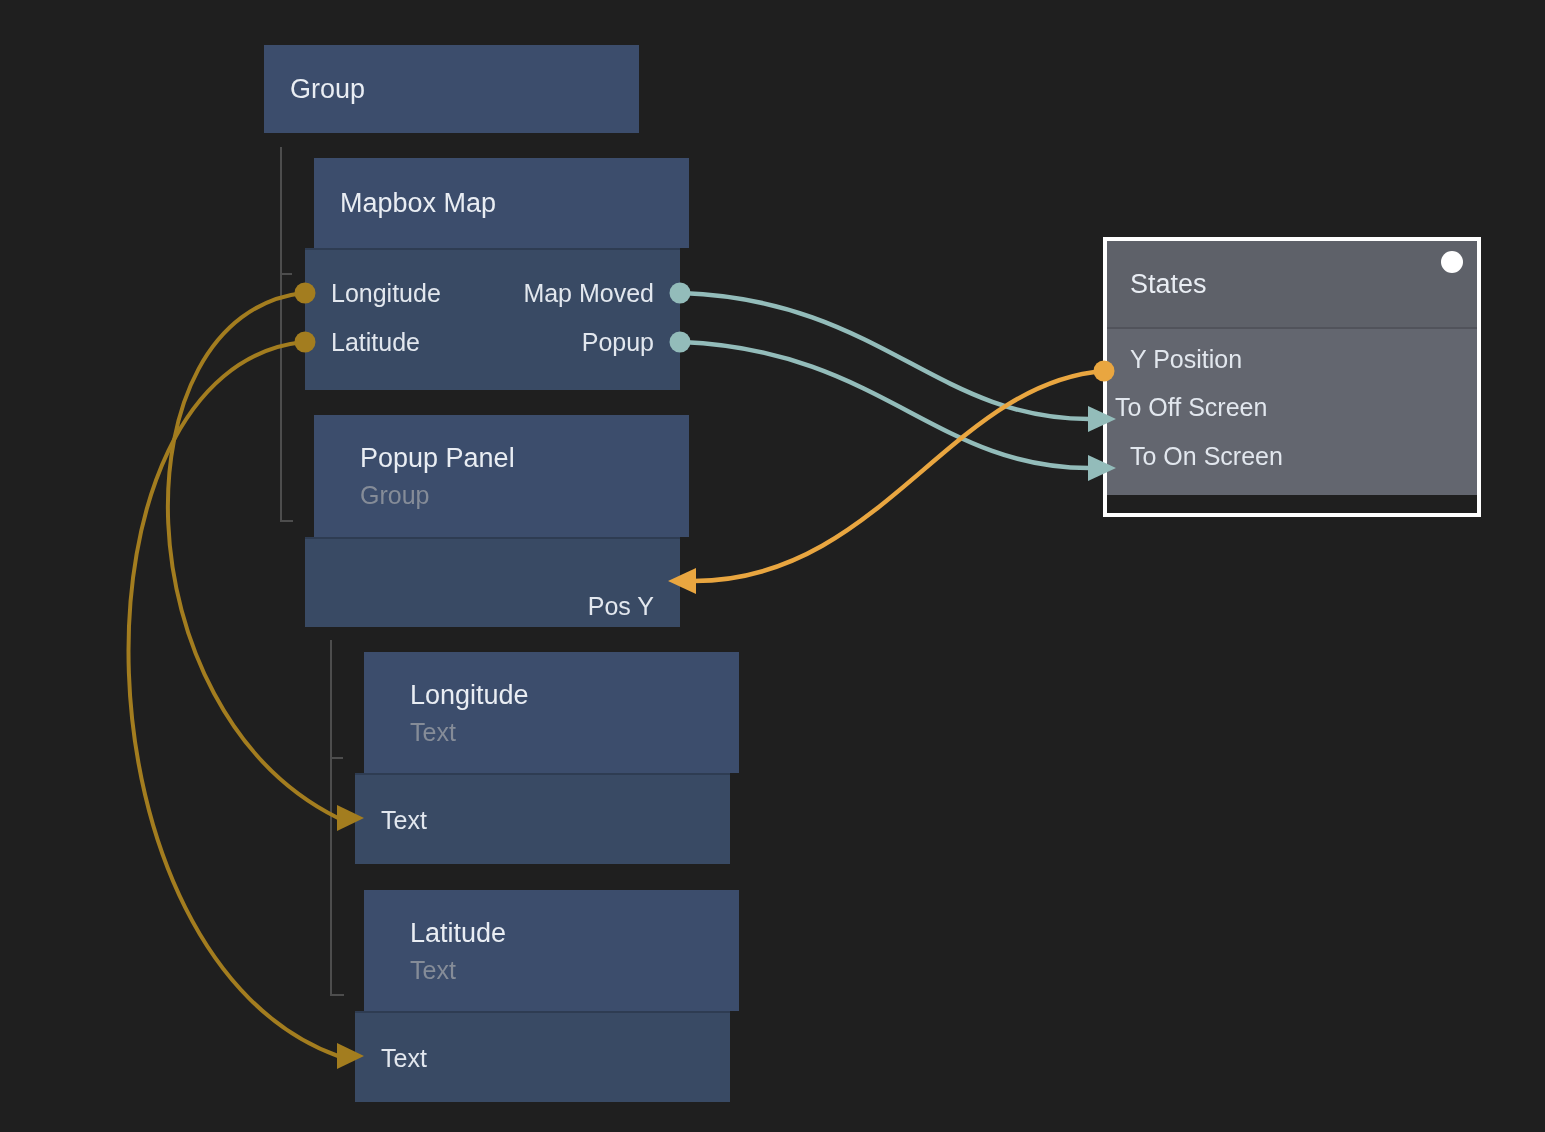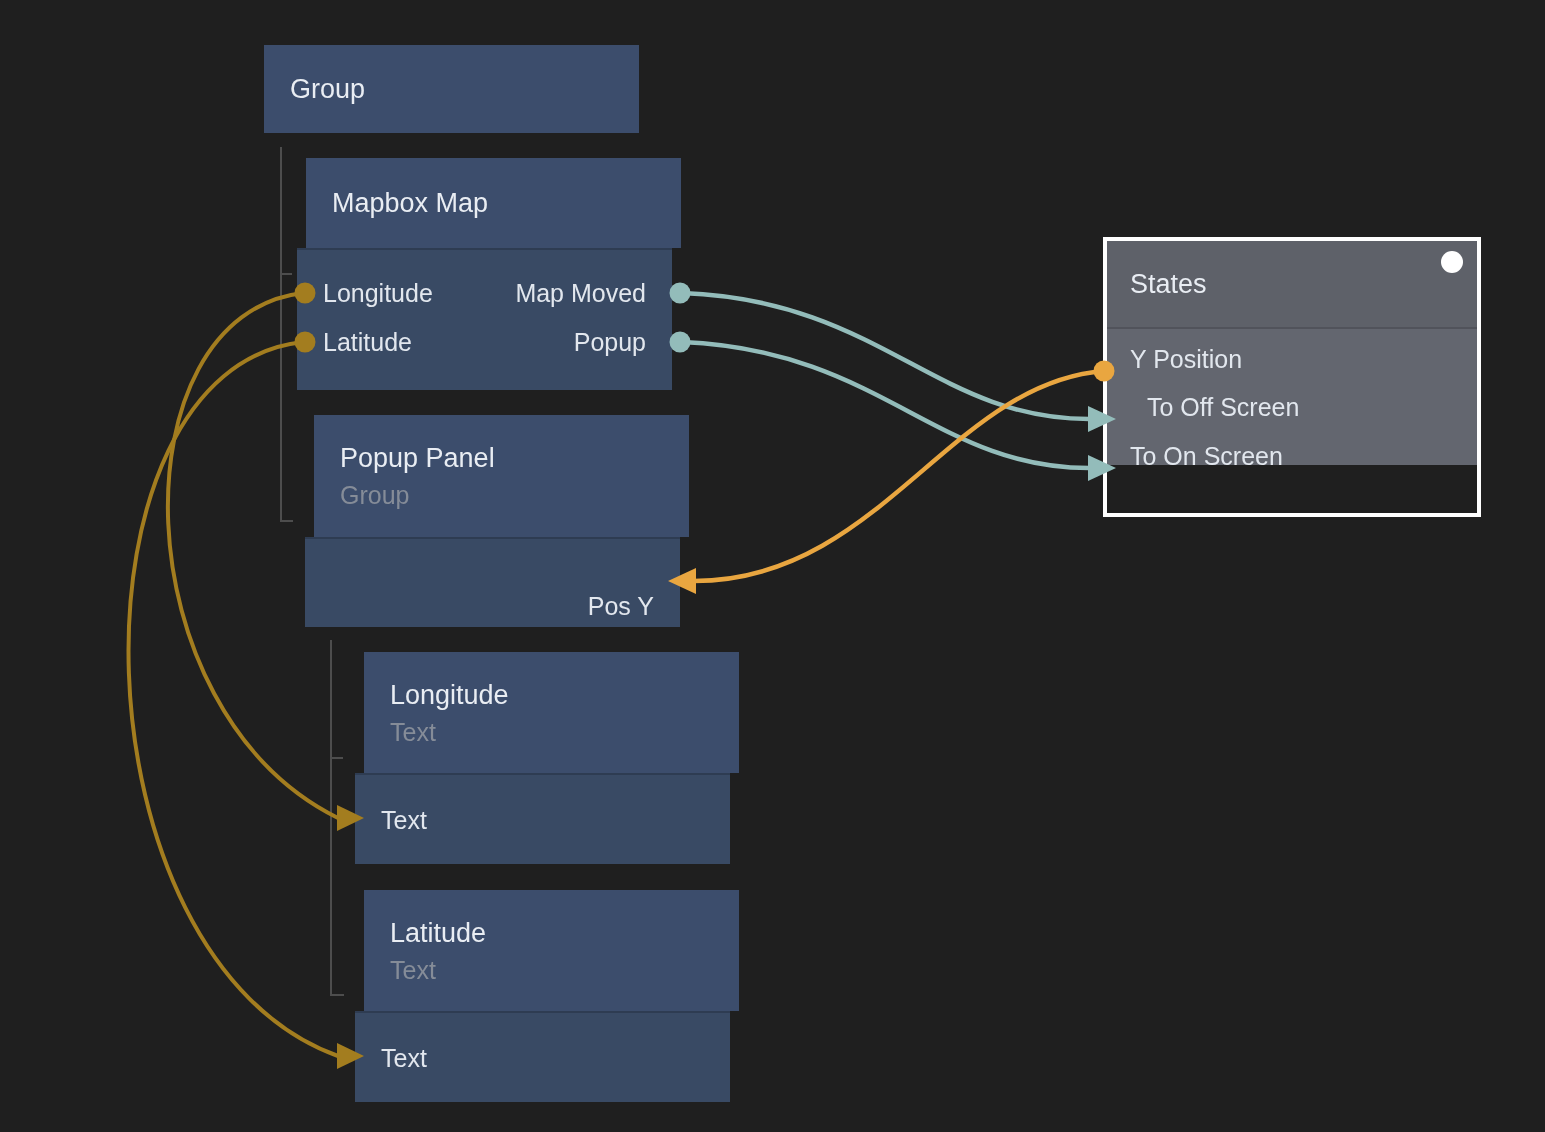--- a/index.html
+++ b/index.html
@@ -15,21 +15,21 @@
   .blue .node-header{background:var(--node_blue_header,#3c4d6c);margin-left:9px;}
   .blue .node-body{background:var(--node_blue_body,#394a64);}
   .gray .node-header{background:var(--node_selected_header,#5e6169);}
   .gray .node-body{background:var(--node_selected_body,#63666f);}
   .selected{border:4px solid var(--selection_border,#ffffff);}
   .node-title{
     color:var(--title_text,#e9edf3);font-size:27px;line-height:38px;font-weight:400;
     padding:0 0 0 26px;white-space:nowrap;
   }
   .header-center{display:flex;align-items:center;}
-  .header-stacked{padding-top:24px;}
+  .header-stacked{padding-top:24px;padding-left:20px;}
   .node-subtitle{
     color:var(--subtitle_text,#858c98);font-size:25px;line-height:36px;font-weight:400;
     padding-left:26px;white-space:nowrap;
   }
   .port{
     position:absolute;color:var(--port_text,#e2e7ee);font-size:25px;line-height:30px;
     white-space:nowrap;
   }
   .port.right{text-align:right;}
   .white-dot{
@@ -53,40 +53,40 @@
 <body>
 
 <div class="canvas">
 
   <div class="node blue" style="left:255px;top:45px;width:375px;height:88px;">
     <div class="node-header header-center" style="height:88px;">
       <div class="node-title">Group</div>
     </div>
   </div>
 
-  <div class="node blue" style="left:297px;top:158px;width:375px;height:175px;">
+  <div class="node blue" style="left:305px;top:158px;width:375px;height:175px;">
     <div class="node-header header-center" style="height:90px;">
       <div class="node-title">Mapbox Map</div>
     </div>
     <div class="node-body" style="height:142px;">
       <span class="port" style="left:26px;top:28px;">Longitude</span>
       <span class="port" style="left:26px;top:77px;">Latitude</span>
       <span class="port right" style="right:26px;top:28px;">Map Moved</span>
       <span class="port right" style="right:26px;top:77px;">Popup</span>
     </div>
   </div>
 
   <div class="node gray selected" style="left:1103px;top:237px;width:378px;height:280px;">
     <div class="node-header header-center" style="height:86px;">
       <div class="node-title" style="padding-left:23px;">States</div>
       <div class="white-dot"></div>
     </div>
-    <div class="node-body" style="height:138px;">
+    <div class="node-body" style="height:168px;">
       <span class="port" style="left:23px;top:15px;">Y Position</span>
-      <span class="port" style="left:40px;top:63px;">To Off Screen</span>
+      <span class="port" style="left:8px;top:63px;">To Off Screen</span>
       <span class="port" style="left:23px;top:112px;">To On Screen</span>
     </div>
   </div>
 
   <div class="node blue" style="left:305px;top:415px;width:375px;height:212px;">
     <div class="node-header header-stacked" style="height:122px;">
       <div class="node-title">Popup Panel</div>
       <div class="node-subtitle">Group</div>
     </div>
     <div class="node-body" style="height:90px;">

